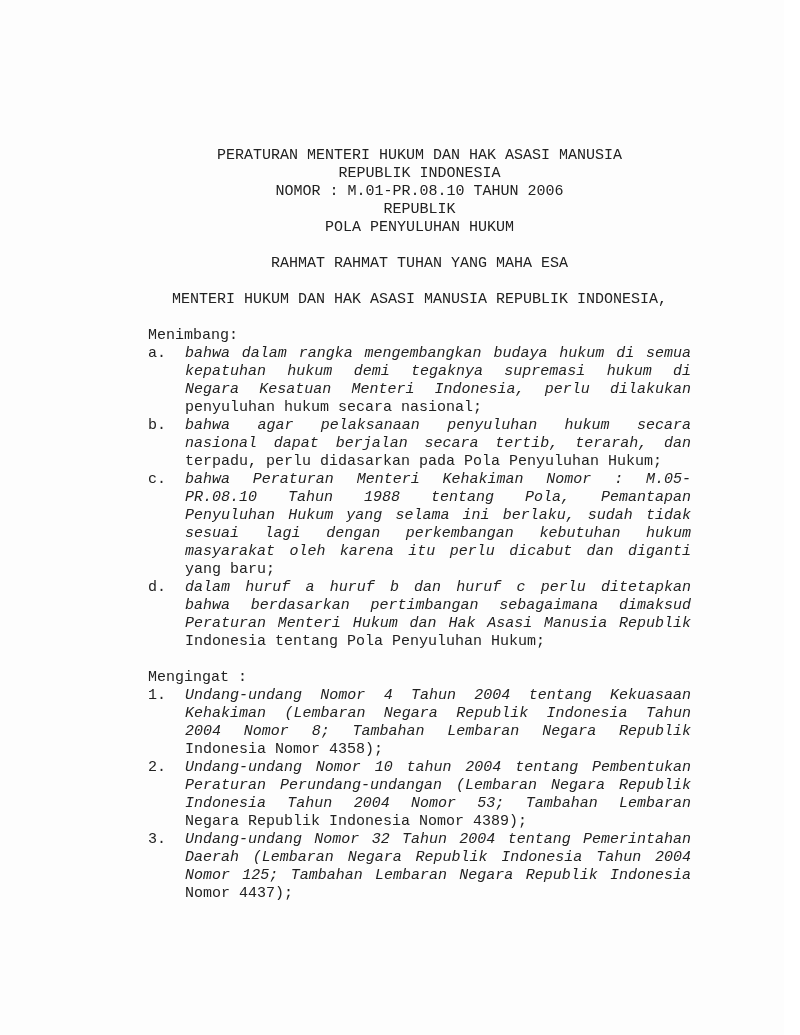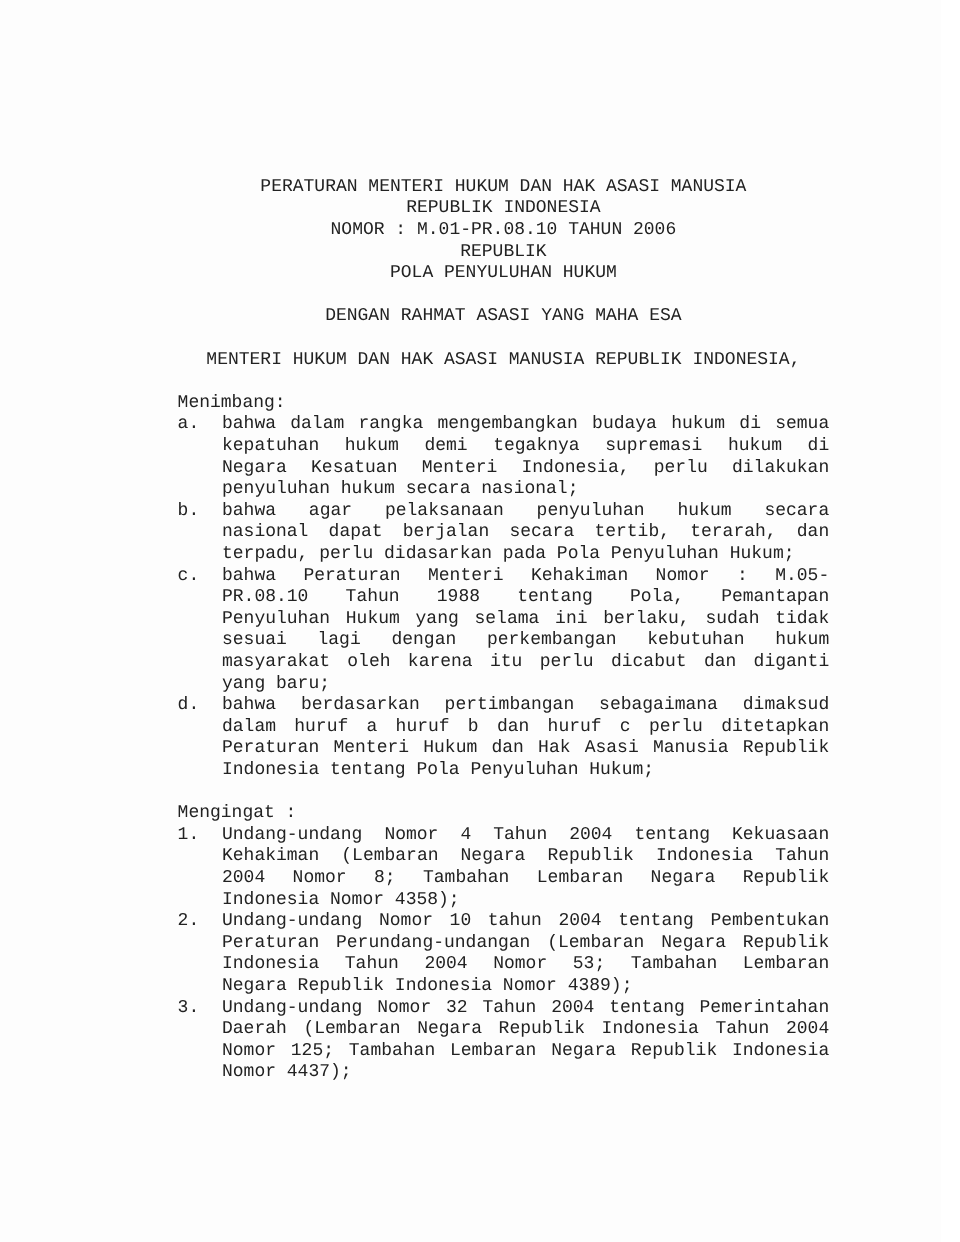--- a/index.html
+++ b/index.html
@@ -41,20 +41,21 @@
   .item-label {
     flex: 0 0 37px;
   }
   .item-lines {
     flex: 1 1 auto;
     min-width: 0;
   }
   .jline {
     text-align: justify;
     text-align-last: justify;
+    font-style: italic;
   }
   .lline {
     text-align: left;
     text-align-last: left;
   }
 </style>
 </head>
 <body>
 
 <div class="page">
@@ -63,21 +64,21 @@
     <div>
       <div class="center">PERATURAN MENTERI HUKUM DAN HAK ASASI MANUSIA</div>
       <div class="center">REPUBLIK INDONESIA</div>
       <div class="center">NOMOR : M.01-PR.08.10 TAHUN 2006</div>
       <div class="center">REPUBLIK</div>
       <div class="center">POLA PENYULUHAN HUKUM</div>
     </div>
 
     <div class="blank"></div>
 
-    <div class="center">DENGAN RAHMAT ASASI YANG MAHA ESA</div>
+    <div class="center">RAHMAT RAHMAT TUHAN YANG MAHA ESA</div>
 
     <div class="blank"></div>
 
     <div class="center">MENTERI HUKUM DAN HAK ASASI MANUSIA REPUBLIK INDONESIA,</div>
 
     <div class="blank"></div>
 
     <div id="sections">
         <div>
           <div class="section-heading">Menimbang:</div>
@@ -105,22 +106,22 @@
               <div class="jline">PR.08.10 Tahun 1988 tentang Pola, Pemantapan</div>
               <div class="jline">Penyuluhan Hukum yang selama ini berlaku, sudah tidak</div>
               <div class="jline">sesuai lagi dengan perkembangan kebutuhan hukum</div>
               <div class="jline">masyarakat oleh karena itu perlu dicabut dan diganti</div>
               <div class="lline">yang baru;</div>
             </div>
           </div>
           <div class="item">
             <div class="item-label">d.</div>
             <div class="item-lines">
+              <div class="jline">dalam huruf a huruf b dan huruf c perlu ditetapkan</div>
               <div class="jline">bahwa berdasarkan pertimbangan sebagaimana dimaksud</div>
-              <div class="jline">dalam huruf a huruf b dan huruf c perlu ditetapkan</div>
               <div class="jline">Peraturan Menteri Hukum dan Hak Asasi Manusia Republik</div>
               <div class="lline">Indonesia tentang Pola Penyuluhan Hukum;</div>
             </div>
           </div>
         </div>
         <div class="blank"></div>
         <div>
           <div class="section-heading">Mengingat :</div>
           <div class="item">
             <div class="item-label">1.</div>

